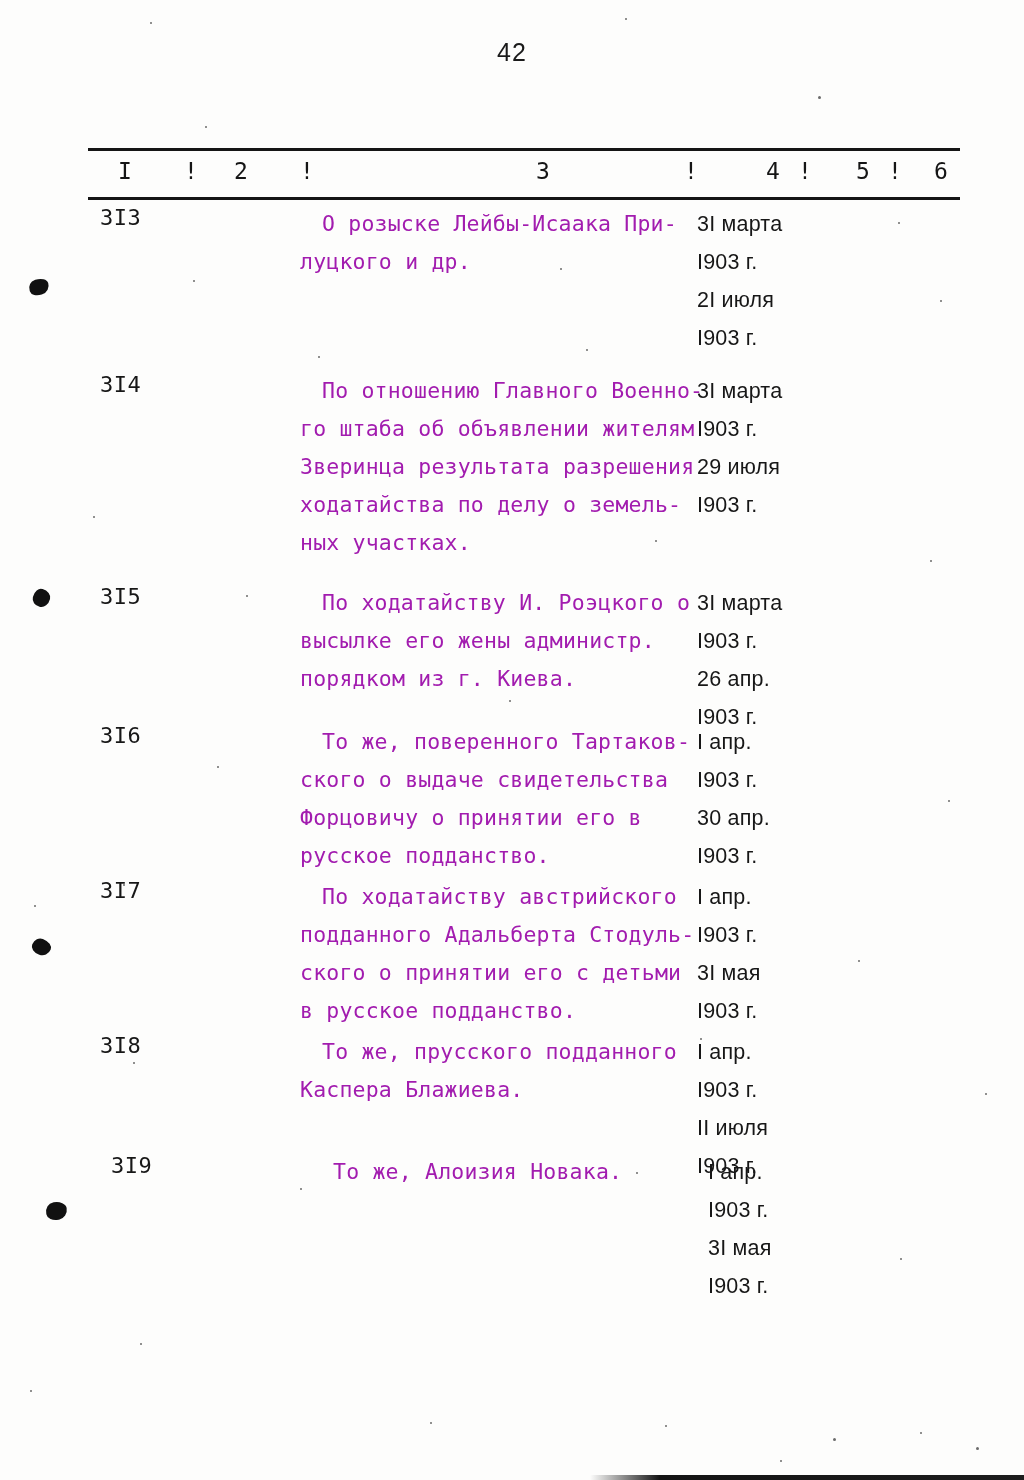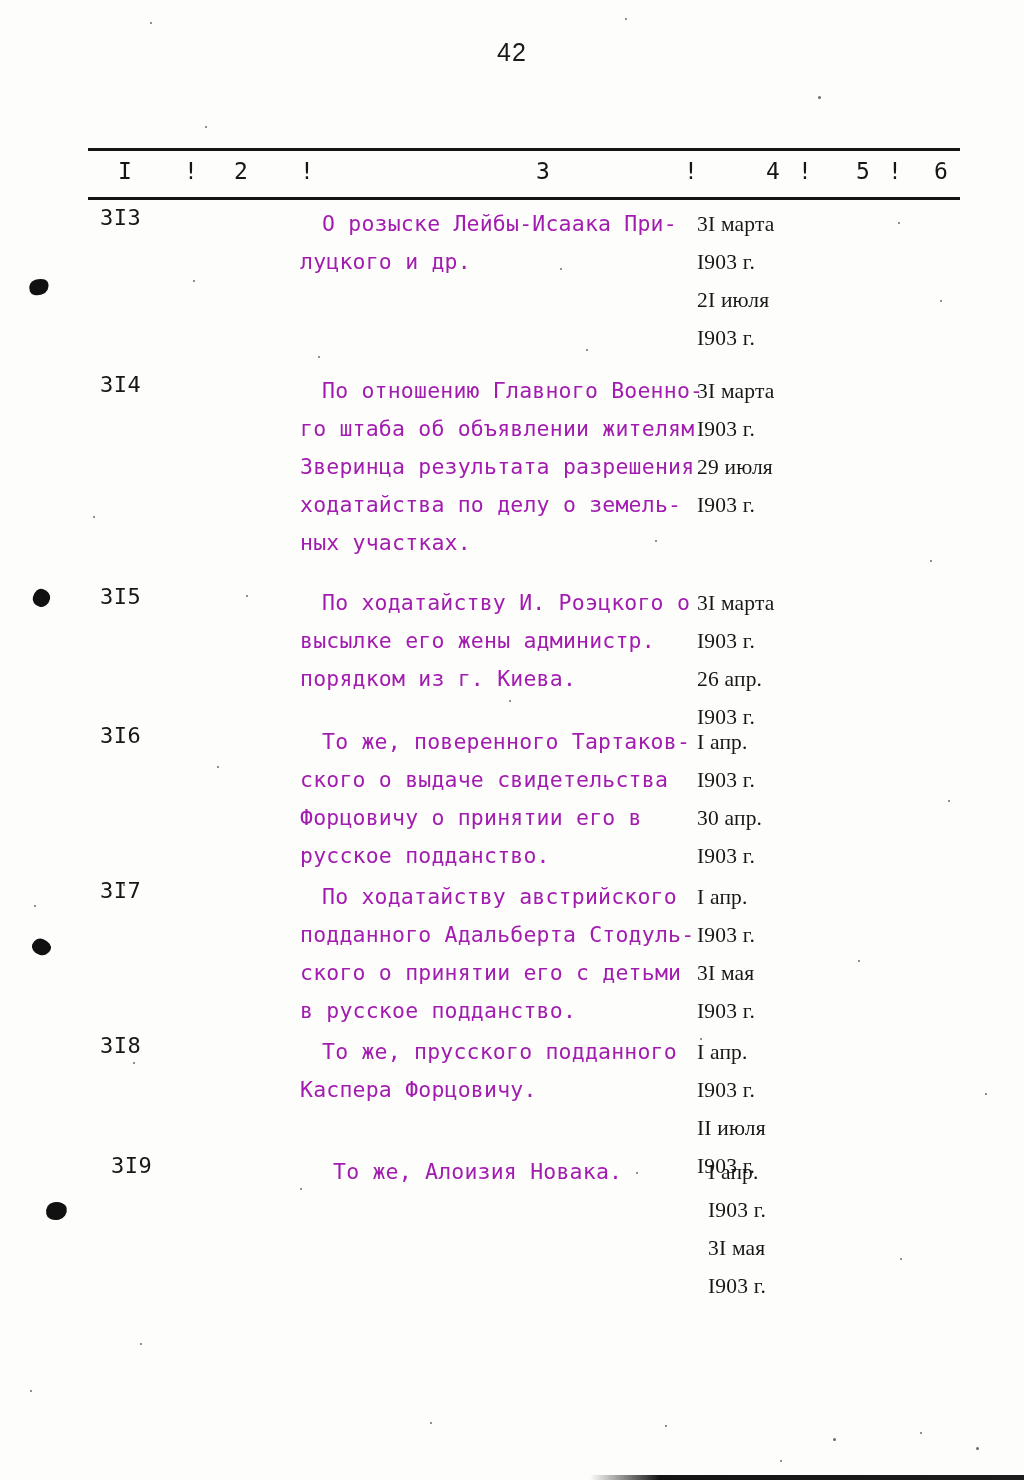--- a/index.html
+++ b/index.html
@@ -93,21 +93,21 @@
     color: #a21caf;
   }
   .col-desc .ln { white-space: nowrap; display: block; }
   .col-desc .ln.indent { padding-left: 22px; }
 
   .col-dates {
     position: absolute;
     left: 609px;
     top: 0;
     width: 240px;
-    font-family: Liberation Serif, serif;
+    font-family: Liberation Sans, sans-serif;
     font-size: 21.5px;
     line-height: 38px;
     letter-spacing: 0.2px;
     color: #171717;
   }
   .col-dates .ln { white-space: nowrap; display: block; }
 
   
   .blot {
     position: absolute;
@@ -231,21 +231,21 @@
             <span class="ln">3I мая</span>
             <span class="ln">I903 г.</span>
           </div>
         </div>
       </div>
       <div class="row" style="position: absolute; top: 828px; left: 0px;">
         <div class="row-inner">
           <div class="col-num">3I8</div>
           <div class="col-desc">
             <span class="ln indent">То же, прусского подданного</span>
-            <span class="ln">Каспера Форцовичу.</span>
+            <span class="ln">Каспера Блажиева.</span>
           </div>
           <div class="col-dates">
             <span class="ln">I апр.</span>
             <span class="ln">I903 г.</span>
             <span class="ln">II июля</span>
             <span class="ln">I903 г.</span>
           </div>
         </div>
       </div>
       <div class="row" style="position: absolute; top: 948px; left: 0px; margin-left: 11px;">

